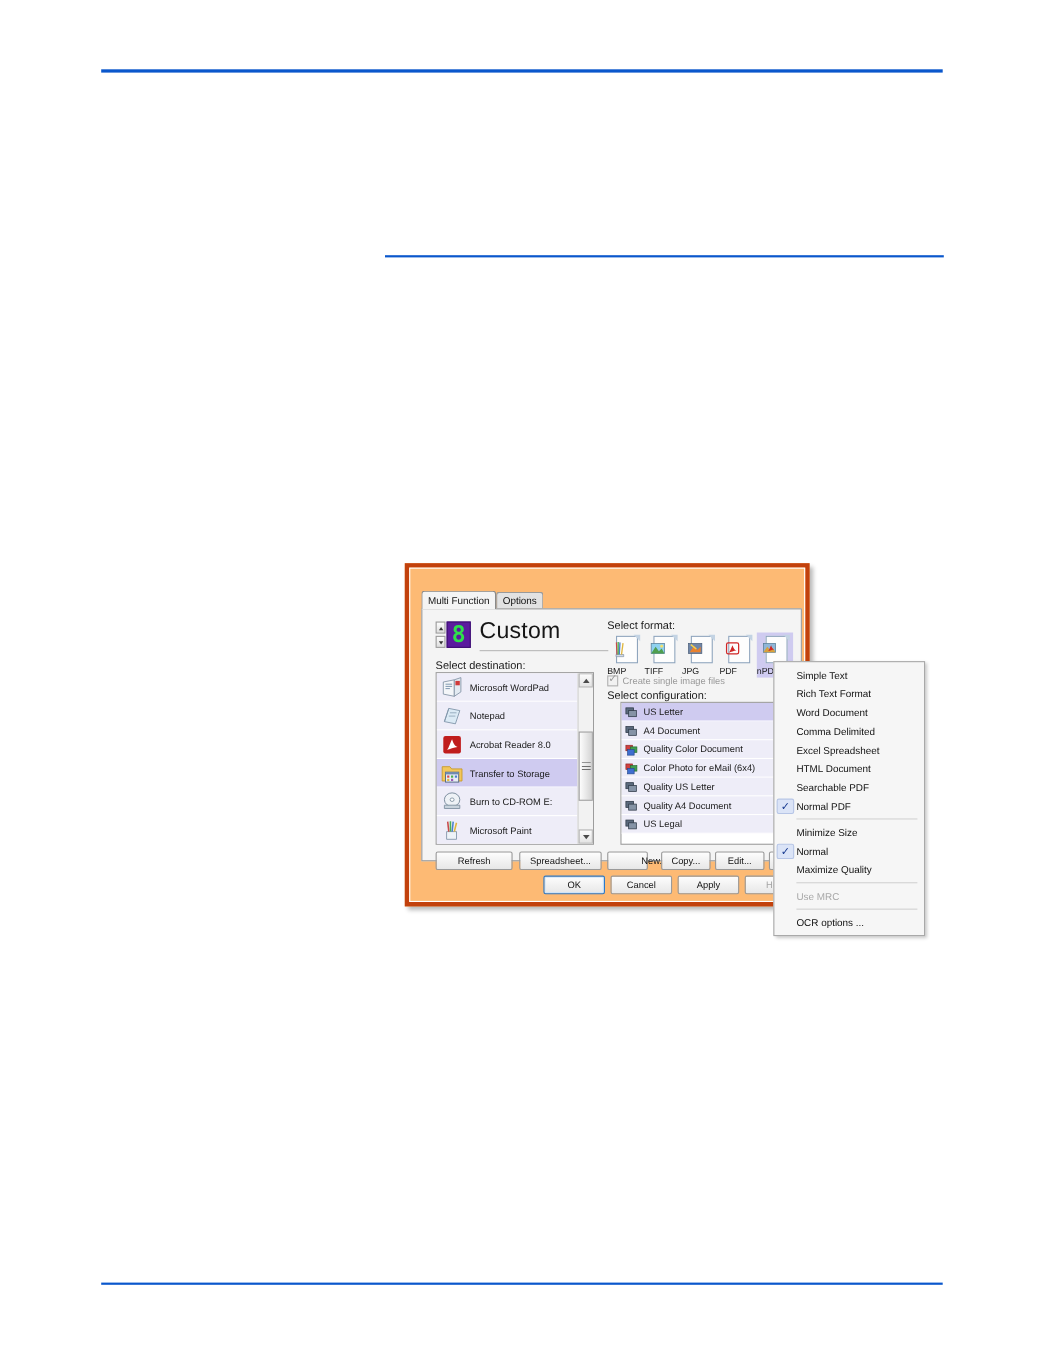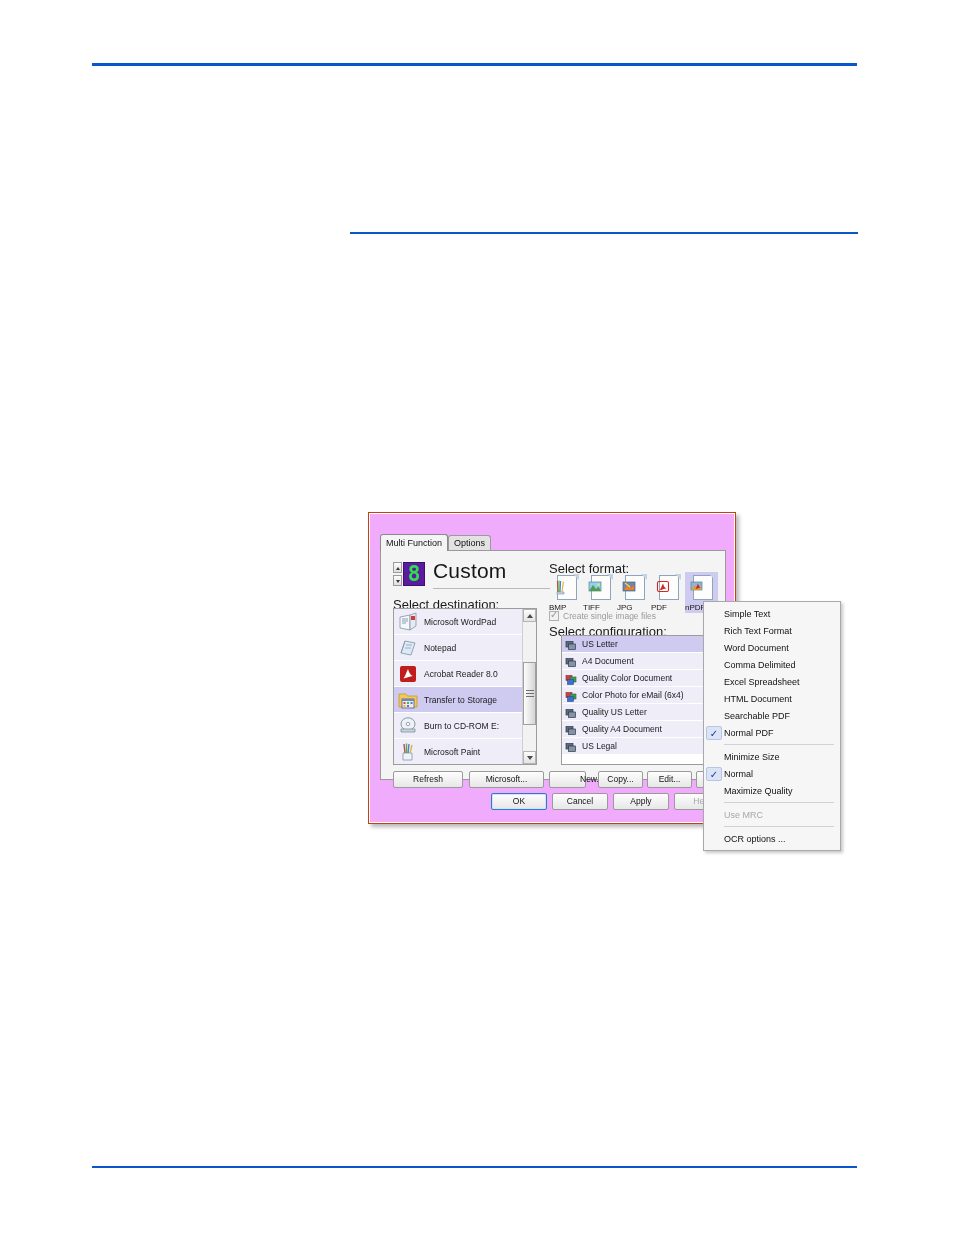--- a/index.html
+++ b/index.html
@@ -24,22 +24,22 @@
   #rule-mid    { left: 350px; top: 232px;  width: 508px; height: 2px; }
   #rule-bottom { left: 92px;  top: 1166px; width: 765px; height: 2px; }
 
   
   #dialog {
     position: absolute;
     left: 368px;
     top: 512px;
     width: 368px;
     height: 312px;
-    background: #f0abfc;
-    border: 1px solid #c2410c;
+    background: #fdba74;
+    border: 4px solid #c2410c;
     box-shadow: 3px 3px 4px rgba(0,0,0,0.28);
     box-sizing: border-box;
   }
   .dlg-inner {
     position: absolute;
     left: 0; top: 0; right: 0; bottom: 0;
     border: 1px solid #ffffff;
     box-sizing: border-box;
   }
 
@@ -153,21 +153,21 @@
     left: 52px;
     top: 37px;
     width: 117px;
     height: 1px;
     background: #b9b9b9;
   }
 
   
   .sec-label {
     position: absolute;
-    font-size: 13px;
+    font-size: 10px;
     color: #1a1a1a;
     white-space: nowrap;
   }
   #lbl-destination { left: 12px;  top: 46px; }
   #lbl-format      { left: 168px; top: 10px; }
   #lbl-config      { left: 168px; top: 73px; }
 
   
   .listbox {
     position: absolute;
@@ -747,21 +747,21 @@
           <svg width="9" height="11" viewBox="0 0 9 11">
             <path d="M2.6 5 V3.4 a1.9 1.9 0 0 1 3.8 0 V5" fill="none" stroke="#caa019" stroke-width="1.1"></path>
             <rect x="1.2" y="4.8" width="6.6" height="5.4" rx="1.2" fill="#f2c23c" stroke="#b8901a" stroke-width="0.7"></rect>
           </svg>
         </div>
       </div>
 
     </div>
 
     <div id="btn-refresh" class="btn">Refresh</div>
-    <div id="btn-properties" class="btn">Microsoft...</div>
+    <div id="btn-properties" class="btn">Spreadsheet...</div>
     <div id="btn-new" class="btn">New...</div>
     <div id="btn-copy" class="btn">Copy...</div>
     <div id="btn-edit" class="btn">Edit...</div>
     <div id="btn-delete" class="btn disabled">Delete</div>
   </div>
 
   <div id="btn-ok" class="btn default">OK</div>
   <div id="btn-cancel" class="btn">Cancel</div>
   <div id="btn-apply" class="btn">Apply</div>
   <div id="btn-help" class="btn disabled">Help</div>

